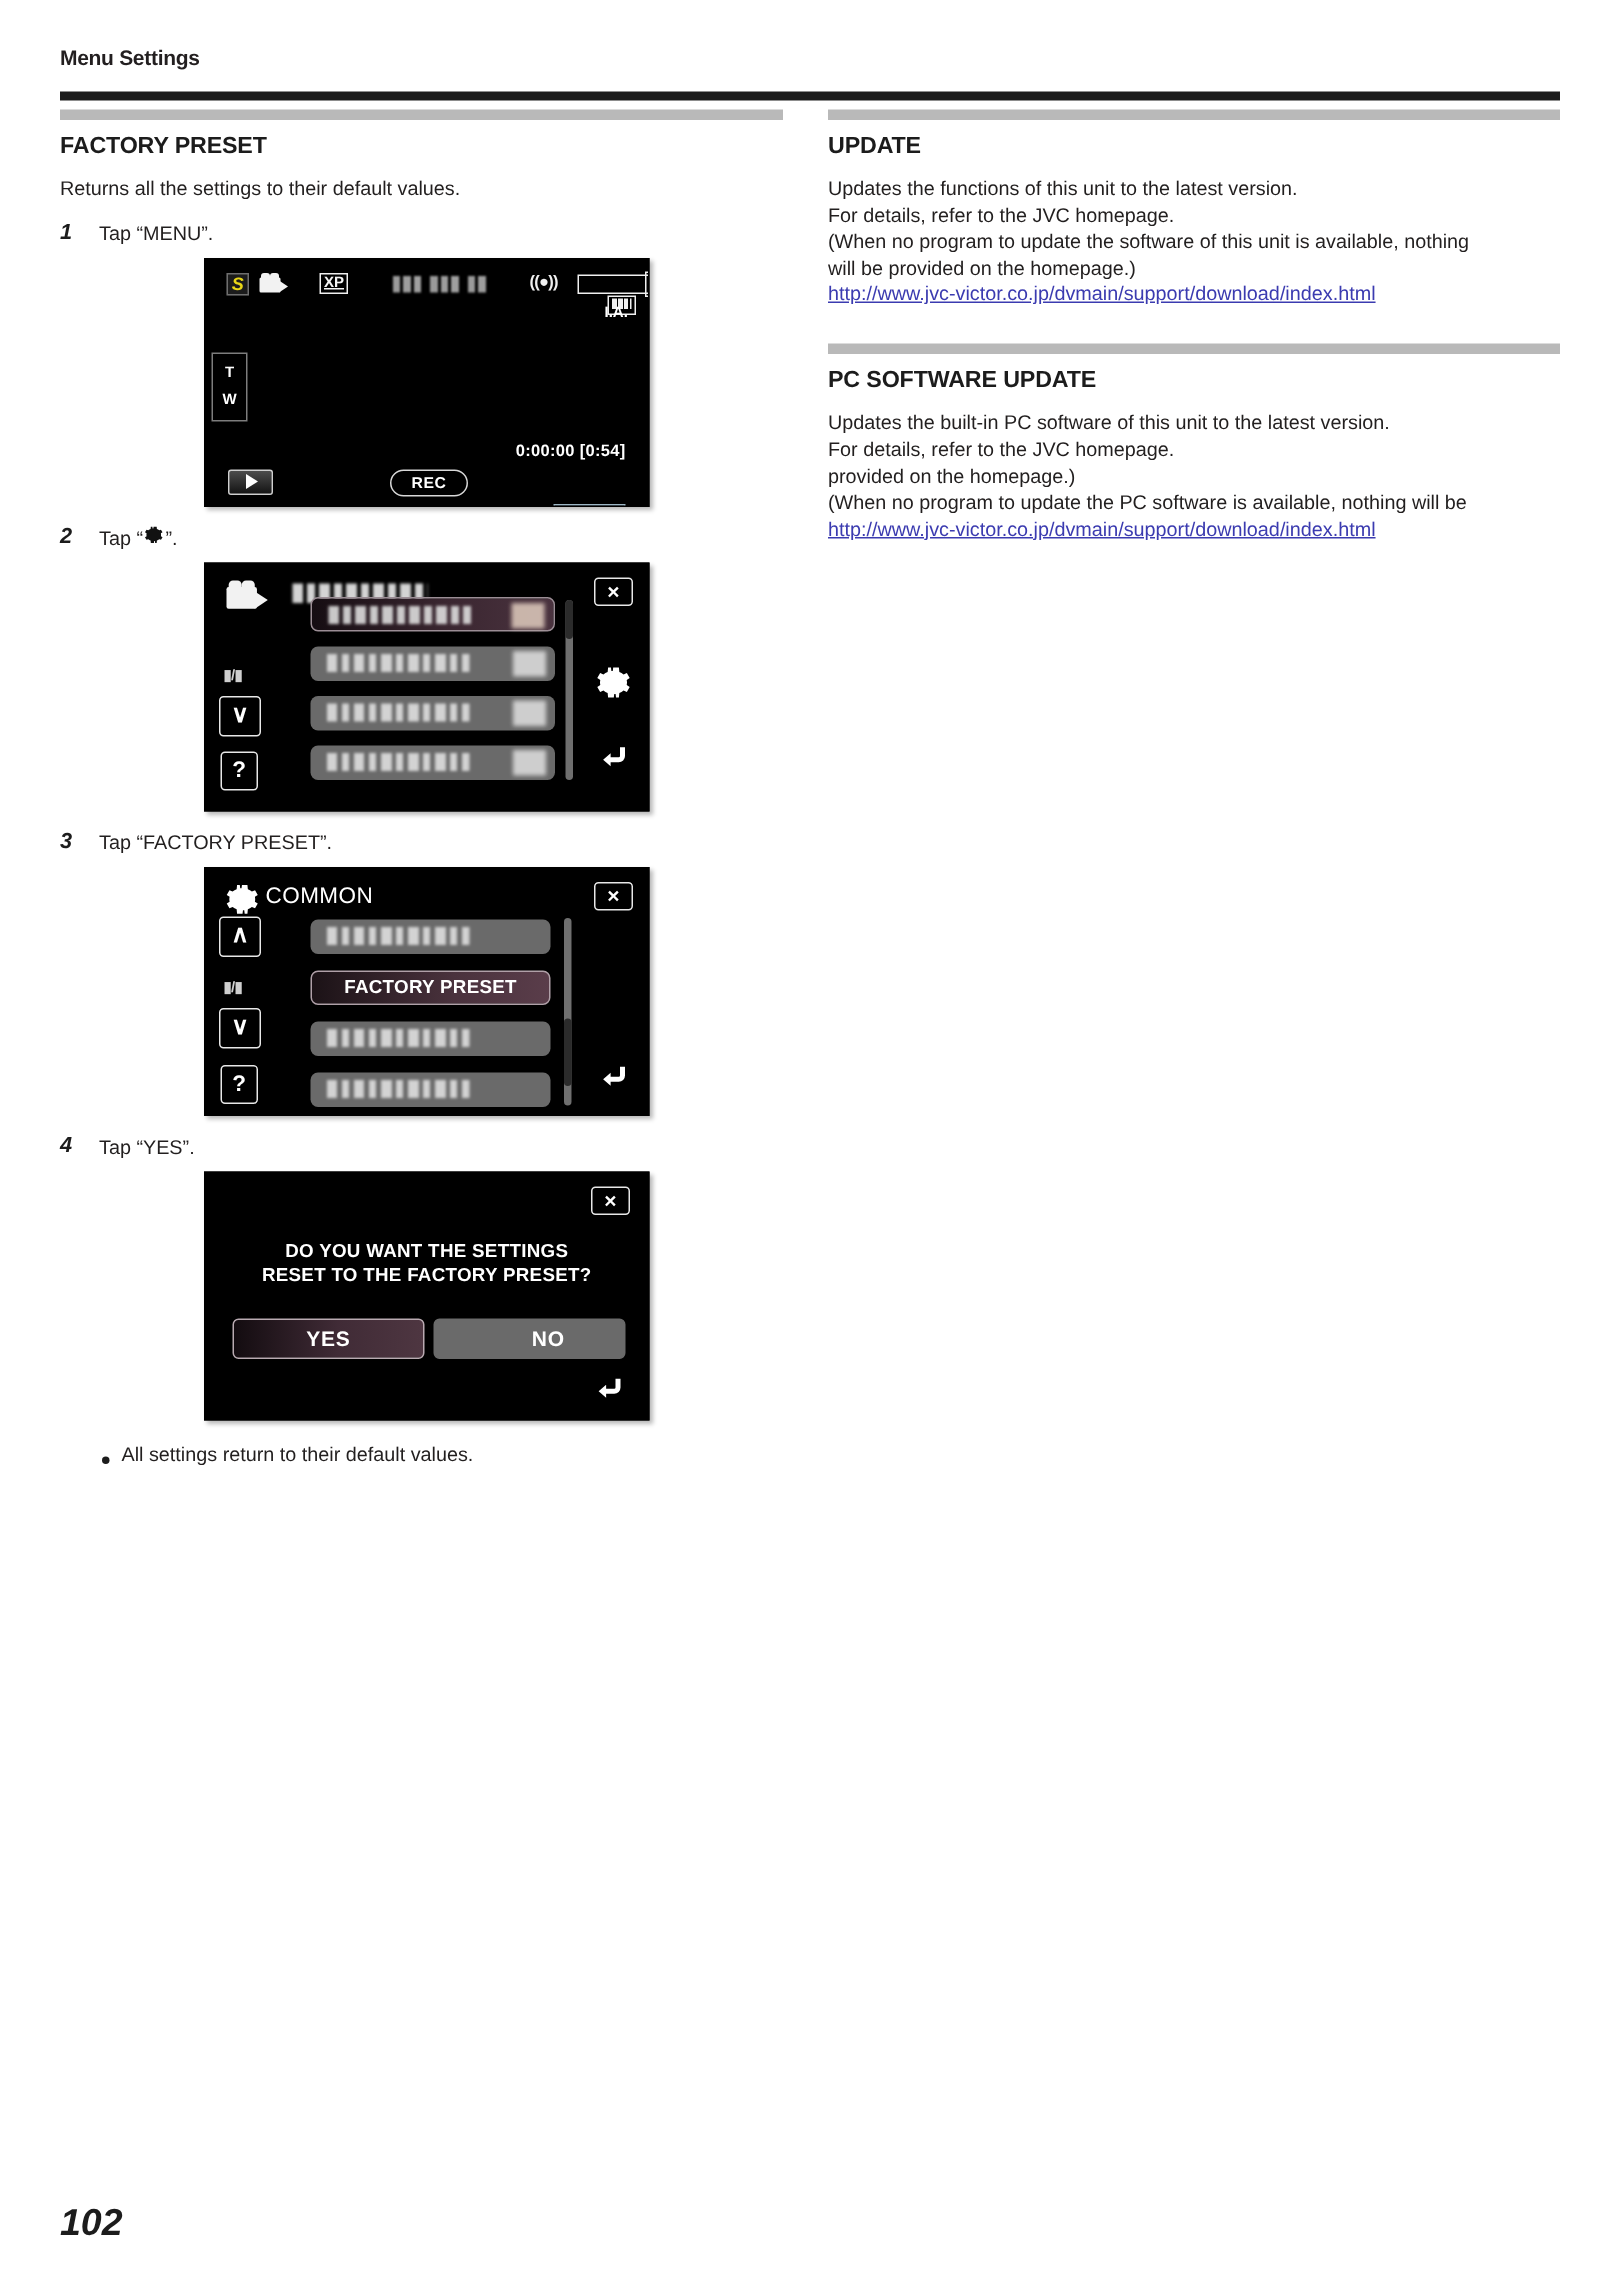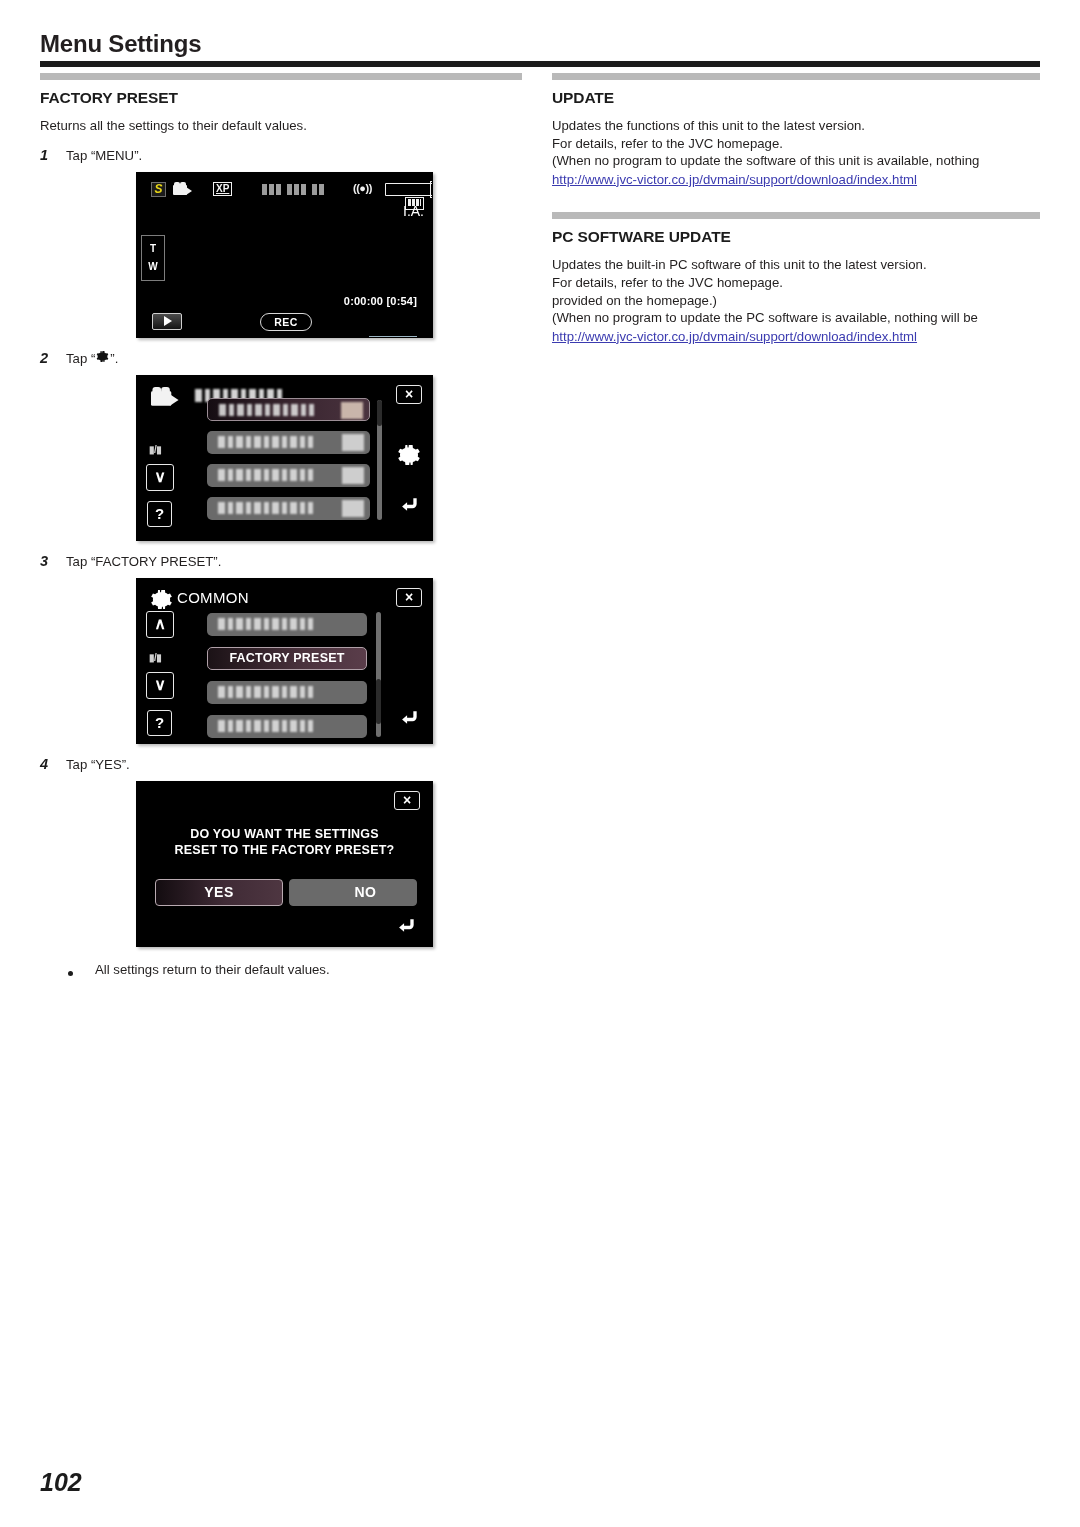--- a/index.html
+++ b/index.html
@@ -10,21 +10,21 @@
     color: #1a1a1a;
     -webkit-font-smoothing: antialiased;
   }
   .page { position: relative; width: 1080px; height: 1527px; overflow: hidden; }
 
   
   .page-header {
     position: absolute; left: 40px; top: 30px; width: 1000px;
   }
   .page-header .title {
-    font-size: 24px; font-weight: bold; letter-spacing: -0.2px;
+    font-size: 14px; font-weight: bold; letter-spacing: -0.2px;
     color: #231f20;
   }
   .header-rule {
     position: absolute; left: 40px; top: 61px; width: 1000px; height: 6px;
     background: #1c1c1c;
   }
 
   
   .col-left  { position: absolute; left: 40px;  top: 73px; width: 482px; }
   .col-right { position: absolute; left: 552px; top: 73px; width: 488px; }
@@ -127,21 +127,21 @@
   }
   .ico-batt::after {
     content: ""; position: absolute; left: 1.5px; top: 1.5px;
     width: 13px; height: 7px;
     background: repeating-linear-gradient(90deg, #f0f0f0 0 3px, #000 3px 4px);
   }
   .ico-d {
     border: 1.5px solid #f0f0f0; color: #fff; font-size: 12px;
     font-weight: bold; line-height: 15px; width: 17px; text-align: center;
   }
-  .ico-ia { color: #fff; font-size: 14px; font-weight: normal; }
+  .ico-ia { color: #fff; font-size: 10px; font-weight: bold; }
   .zoom-tw {
     width: 24px; height: 46px; border: 1.5px solid #7d7d7d;
     background: #000; color: #fff; font-size: 10px; font-weight: bold;
     display: flex; flex-direction: column; align-items: center;
     justify-content: space-around; padding: 4px 0;
   }
   .time-text {
     color: #fff; font-size: 11px; font-weight: bold; letter-spacing: 0.2px;
   }
   .btn-play {
@@ -256,21 +256,21 @@
     color: #fff; font-size: 14px; font-weight: bold; letter-spacing: 0.5px;
   }
   .dlg-btn.yes {
     background: linear-gradient(90deg, #130c10 0%, #402b36 55%, #4e3641 100%);
     border: 1px solid #b9aab1;
   }
   .dlg-btn.no { background: #6a6a6a; border: 1px solid #6a6a6a; }
 
   
   .bullet-row {
-    display: flex; align-items: flex-end; gap: 22px;
+    display: flex; align-items: flex-end; gap: 8px;
     margin: 14px 0 0 28px;
   }
   .bullet-dot {
     width: 5px; height: 5px; border-radius: 50%; background: #1c1c1c;
     flex: 0 0 5px; position: relative; top: -3px;
   }
   .bullet-text { font-size: 13.2px; line-height: 18px; color: #221f1f; }
 
   
   .page-number {
@@ -477,20 +477,21 @@
   </div>
 
   <div class="col-right">
 
     
     <div class="sec-bar"></div>
     <div class="sec-title">UPDATE</div>
     <div class="body-text">Updates the functions of this unit to the latest version.</div>
     <div class="body-text">For details, refer to the JVC homepage.</div>
     <div class="body-text">(When no program to update the software of this unit is available, nothing</div>
+    <div class="body-text">will be provided on the homepage.)</div>
     <a class="link-text" href="#">http://www.jvc-victor.co.jp/dvmain/support/download/index.html</a>
 
     <div class="spacer-24"></div>
 
     
     <div class="sec-bar"></div>
     <div class="sec-title">PC SOFTWARE UPDATE</div>
     <div class="body-text">Updates the built-in PC software of this unit to the latest version.</div>
     <div class="body-text">For details, refer to the JVC homepage.</div>
     <div class="body-text">provided on the homepage.)</div>

